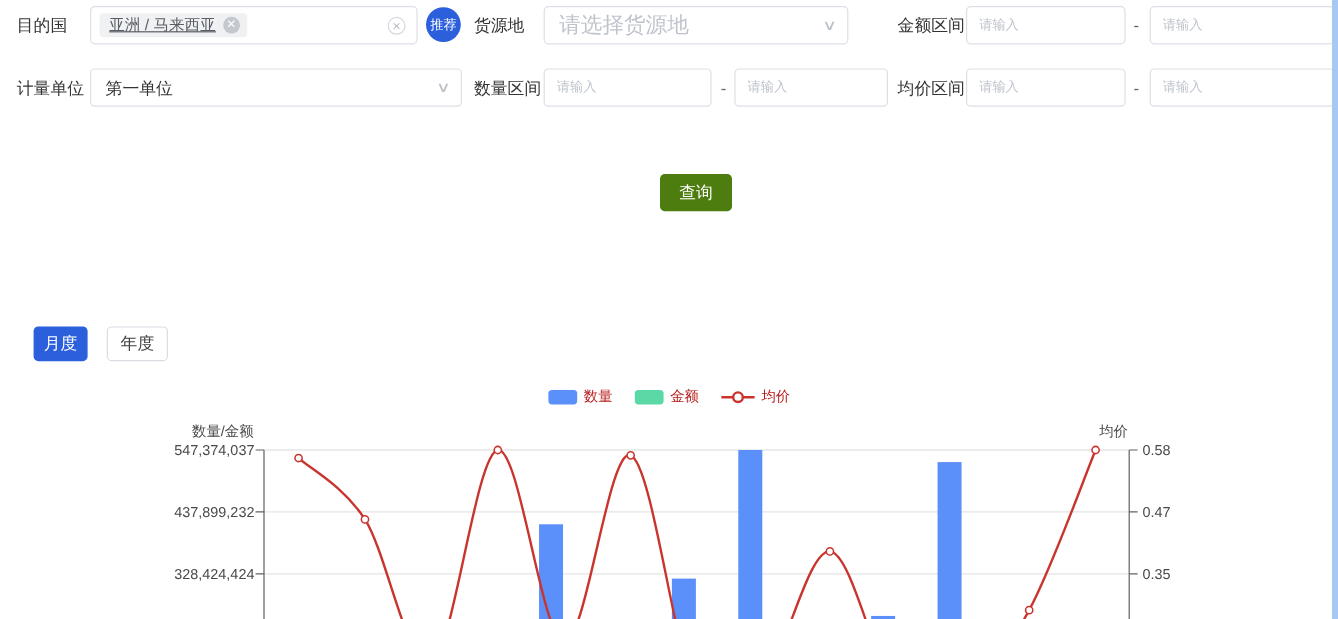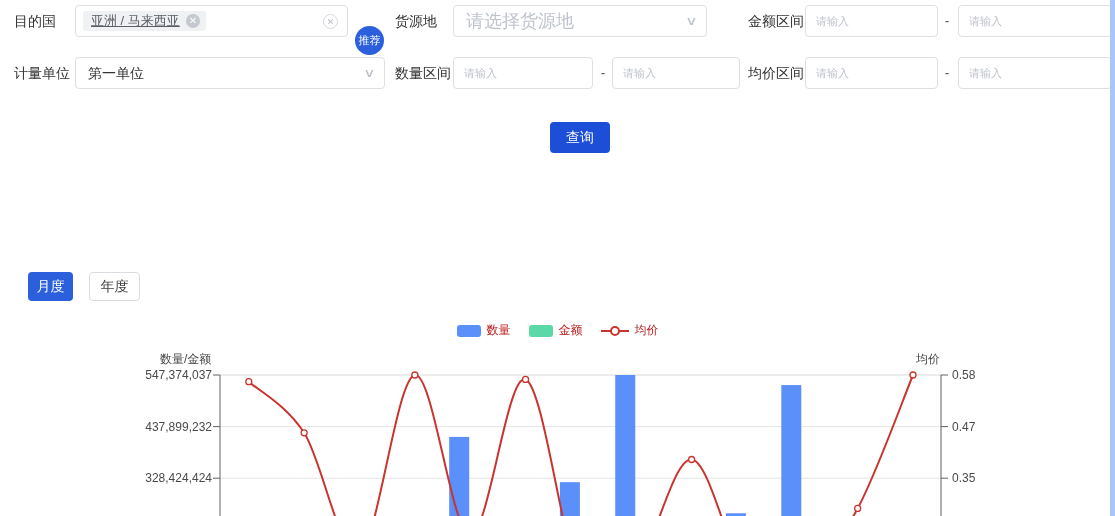--- a/index.html
+++ b/index.html
@@ -22,21 +22,21 @@
   .dash{position:absolute;height:32px;line-height:32px;font-size:14px;color:#666;text-align:center;width:12px;}
   .tagpill{position:absolute;left:7px;top:5px;height:20px;background:#f0f1f3;border-radius:3px;
            display:flex;align-items:center;padding:0 6px 0 8px;font-size:13px;color:#5a5e66;}
   .tagpill .tagtext{text-decoration:underline;white-space:nowrap;}
   .tagclose{display:inline-block;width:14px;height:14px;border-radius:50%;background:#c4c8cf;color:#fff;
             font-size:10px;line-height:14px;text-align:center;margin-left:6px;cursor:pointer;}
   .clearicon{position:absolute;right:9px;top:8px;width:15px;height:15px;border:1px solid #d4d7dd;
              border-radius:50%;color:#b8bcc4;font-size:9px;line-height:14px;text-align:center;
              box-sizing:border-box;cursor:pointer;}
   .badge{position:absolute;width:29px;height:29px;border-radius:50%;color:#fff;font-size:11px;
-         display:flex;align-items:center;justify-content:center;letter-spacing:0;margin-top:20px;}
+         display:flex;align-items:center;justify-content:center;letter-spacing:0;}
   .querybtn{position:absolute;left:550px;top:122px;width:60px;height:31px;border:none;border-radius:4px;
             color:#fff;font-size:14px;cursor:pointer;font-family:inherit;}
 
   
   .tabstrip{position:absolute;left:5px;top:217px;width:1108px;height:40px;background:#f7f8fa;
             border:1px solid #ebedf0;}
   .tabactive-bg{position:absolute;left:0;top:0;width:85px;height:41px;background:#fff;
                 border-right:1px solid #ebedf0;}
   .tablabel{position:absolute;top:0;height:40px;line-height:40px;font-size:14px;color:#3c3c3c;
             cursor:pointer;white-space:nowrap;}
@@ -97,21 +97,21 @@
   <div class="flabel" style="left:395px;top:57px;">数量区间</div>
   <input class="finput" style="left: 453px; top: 57px; width: 140px;" placeholder="请输入">
   <div class="dash" style="left:597px;top:57px;">-</div>
   <input class="finput" style="left: 612px; top: 57px; width: 128px;" placeholder="请输入">
 
   <div class="flabel" style="left:748px;top:57px;">均价区间</div>
   <input class="finput" style="left: 805px; top: 57px; width: 133px;" placeholder="请输入">
   <div class="dash" style="left:941px;top:57px;">-</div>
   <input class="finput" style="left: 958px; top: 57px; width: 154px;" placeholder="请输入">
 
-  <button class="querybtn" style="background: #1d4ed8;">查询</button>
+  <button class="querybtn" style="background: #4d7c0f; margin-top: 23px;">查询</button>
 
 
   <button class="togglebtn toggle-on" style="left: 28px; width: 45px; background: rgb(43, 95, 219);">月度</button>
   <button class="togglebtn toggle-off" style="left:89px;width:51px;">年度</button>
 
   <div class="legend">
     <span class="legenditem">
       <span class="swatch" style="background: rgb(91, 143, 249);"></span>
       <span>数量</span>
     </span>

